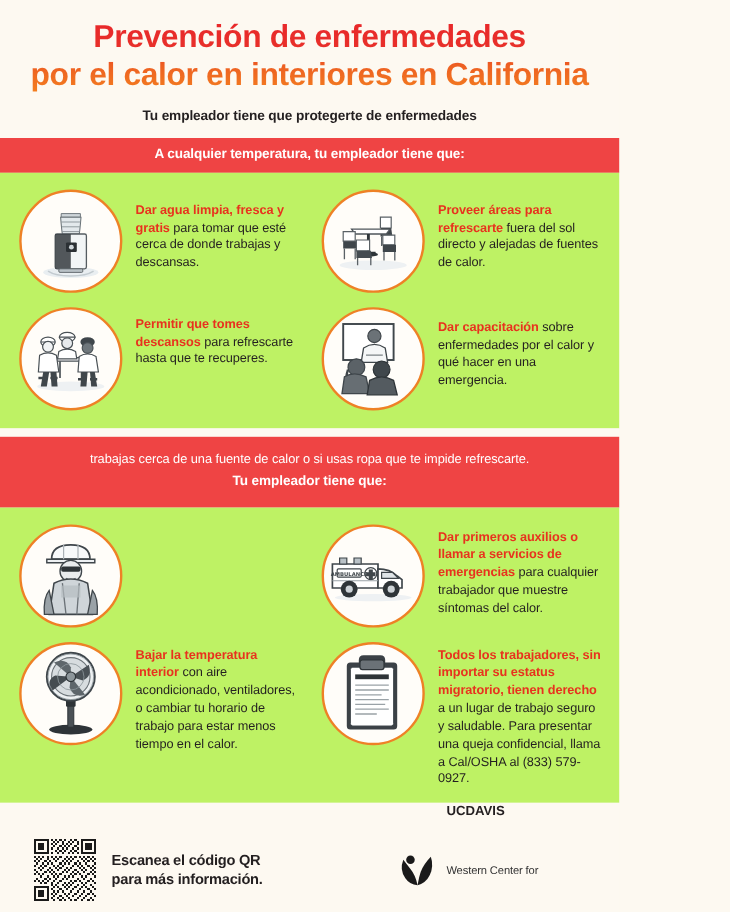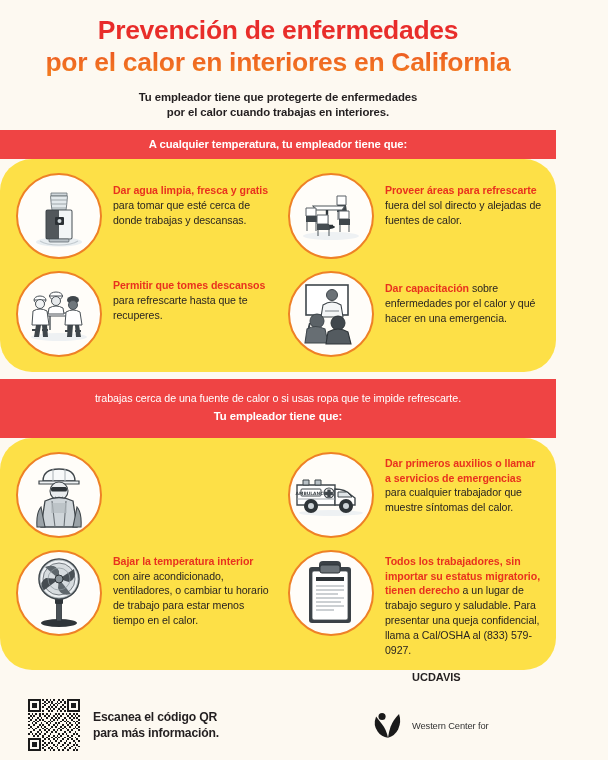--- a/index.html
+++ b/index.html
@@ -10,21 +10,21 @@
     overflow: hidden;
   }
 
   body {
     font-family: "Liberation Sans", sans-serif;
     background: #fdf9f1;
     position: relative;
   }
 
   .poster {
-    width: 556px;
+    width: 516px;
     height: 760px;
     position: relative;
     background: #fdf9f1;
     display: flex;
     flex-direction: column;
   }
 
   
   .header {
     padding: 14px 12px 10px 12px;
@@ -78,24 +78,23 @@
   .band-mid .band-mid-strong {
     display: block;
     font-weight: bold;
     font-size: 11.3px;
     margin-top: 1px;
   }
   .band-mid-text { display: block; }
 
   
   .section {
-    background: #fde047;
+    background: #bef264;
     flex: 0 0 auto;
     padding: 7px 6px 7px 6px;
-    border-radius: 32px;
   }
   .section-a { padding-bottom: 10px; }
   .spacer-cream { height: 7px; background: #fdf9f1; flex: 0 0 auto; }
 
   .grid {
     display: flex;
     flex-wrap: wrap;
   }
   .cell {
     width: 50%;
@@ -185,21 +184,20 @@
 
 <div class="poster">
 
   <div class="header">
     <div class="title">
       <span>Prevención de enfermedades</span>
       <span class="title-line2">por el calor en interiores en California</span>
     </div>
     <div class="subtitle">
       <span>Tu empleador tiene que protegerte de enfermedades</span><br>
-      <span>por el calor cuando trabajas en interiores.</span>
     </div>
   </div>
 
   <div class="band band-top">
     <span>A cualquier temperatura, tu empleador tiene que:</span>
   </div>
 
   <div class="section section-a">
     <div class="grid">
 

